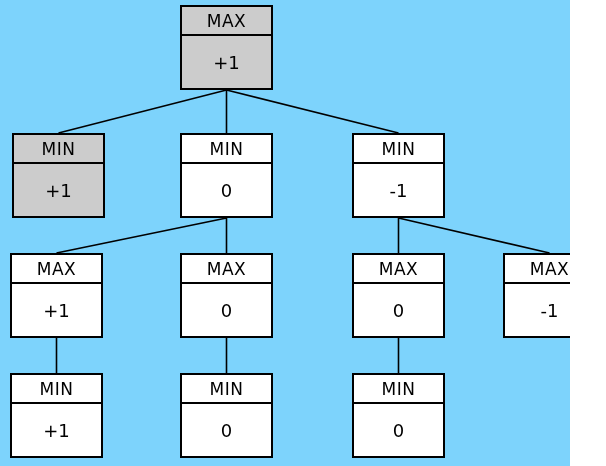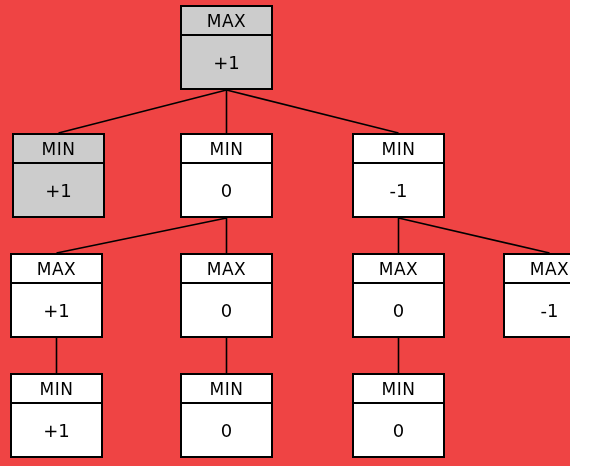--- a/index.html
+++ b/index.html
@@ -4,21 +4,21 @@
 <style>
   html, body {
     margin: 0;
     padding: 0;
     background: #ffffff;
   }
   .canvas {
     position: relative;
     width: 570px;
     height: 466px;
-    background: #ef4444;
+    background: #7dd3fc;
     font-family: "DejaVu Sans", "Liberation Sans", sans-serif;
     overflow: hidden;
   }
   svg.edges {
     position: absolute;
     left: 0;
     top: 0;
   }
   .node {
     position: absolute;

